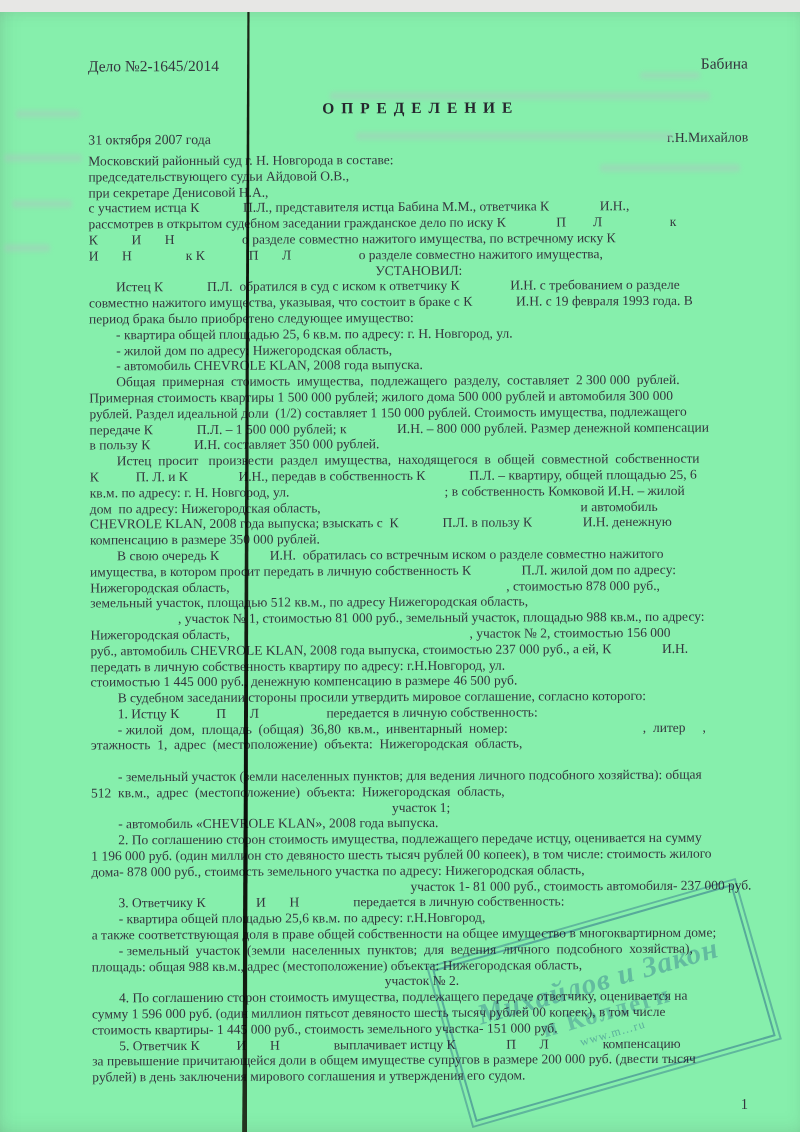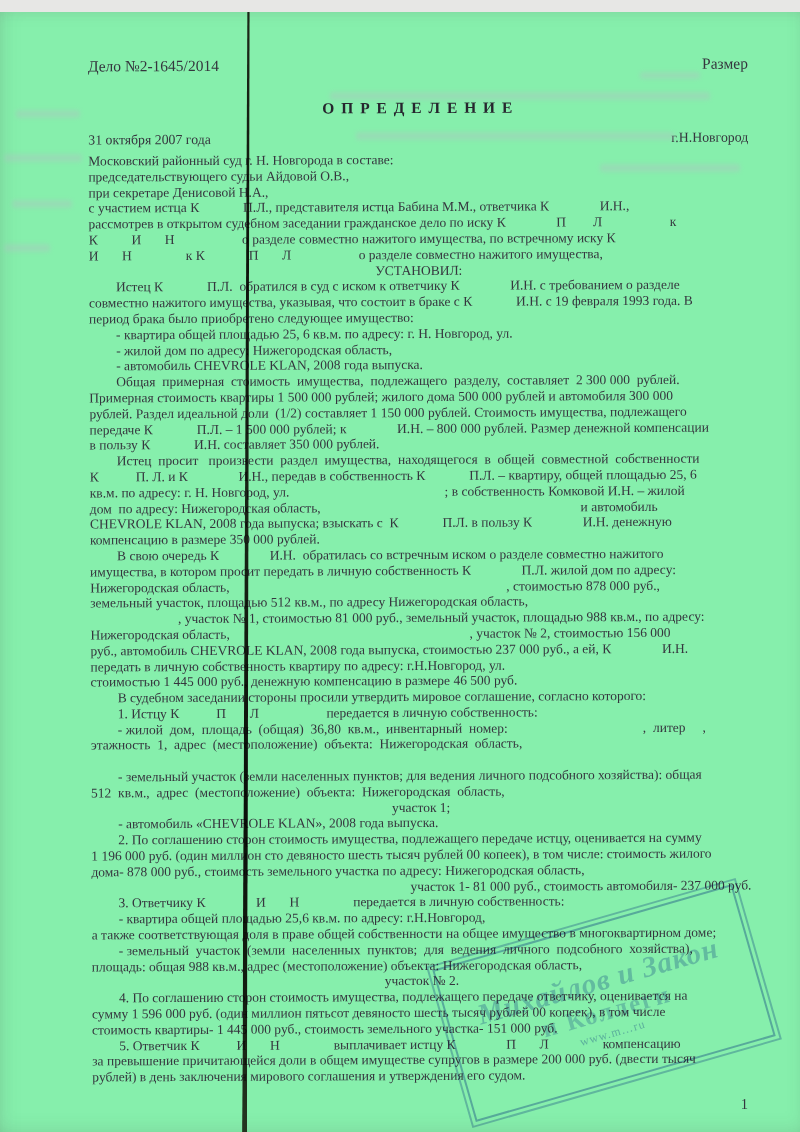--- a/index.html
+++ b/index.html
@@ -58,26 +58,26 @@
   <div class="ghost g3"></div>
   <div class="ghost g4"></div>
   <div class="ghost g5"></div>
   <div class="ghost g6"></div>
   <div class="ghost g7"></div>
   <div class="ghost g8"></div>
 
   <div class="content">
     <div class="header-row">
       <span>Дело №2-1645/2014</span>
-      <span>Размер</span>
+      <span>Бабина</span>
     </div>
     <div class="doc-title">О П Р Е Д Е Л Е Н И Е</div>
     <div class="date-row">
       <span>31 октября 2007 года</span>
-      <span>г.Н.Новгород</span>
+      <span>г.Н.Михайлов</span>
     </div>
     <div id="body-lines">
         <div class="line">Московский районный суд г. Н. Новгорода в составе:</div>
         <div class="line">председательствующего судьи Айдовой О.В.,</div>
         <div class="line">при секретаре Денисовой Н.А.,</div>
         <div class="line">с участием истца К             П.Л., представителя истца Бабина М.М., ответчика К               И.Н.,</div>
         <div class="line">рассмотрев в открытом судебном заседании гражданское дело по иску К               П        Л                    к</div>
         <div class="line">К          И       Н                    о разделе совместно нажитого имущества, по встречному иску К</div>
         <div class="line">И       Н                к К             П       Л                    о разделе совместно нажитого имущества,</div>
         <div class="line center">УСТАНОВИЛ:</div>

